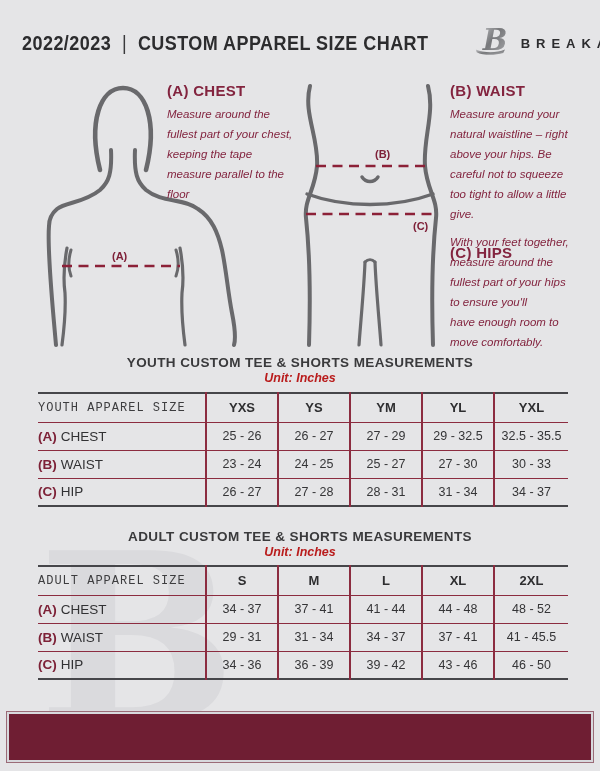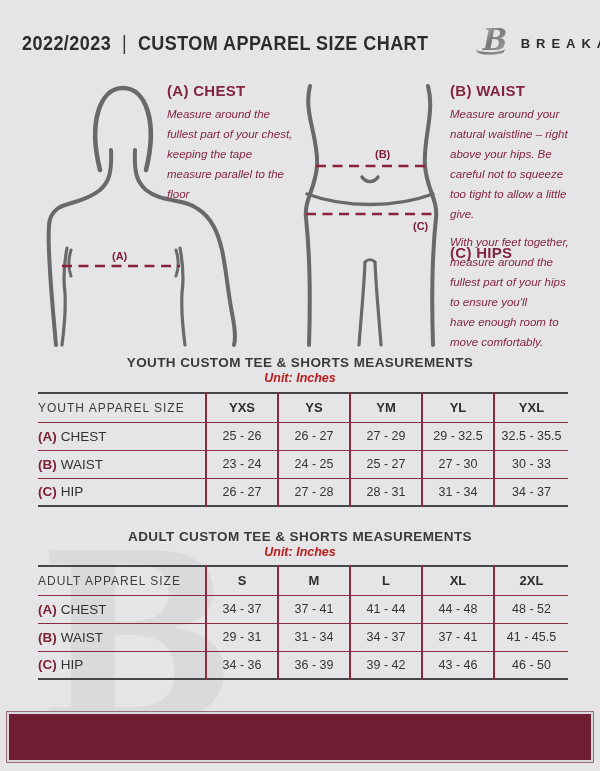--- a/index.html
+++ b/index.html
@@ -31,21 +31,21 @@
                font-weight:600; font-size:12.5px; color:#b91c1c; }
   .size-table { position:absolute; left:38px; width:530px; border-collapse:collapse;
                 table-layout:fixed; z-index:2; }
   .size-table th, .size-table td { padding:0; }
   .size-table { border-top:2px solid #46464a; border-bottom:2px solid #46464a; }
   .size-table tr + tr th, .size-table tr + tr td { border-top:1px solid #8c2c40; }
   .size-table th + th, .size-table td + td { border-left:2px solid #8c2c40; }
   .size-table tr { height:28px; }
   .size-table tr.hdr { height:29px; }
   .lbl-hdr { text-align:left; font-weight:400; font-size:12px; letter-spacing:1px;
-             color:#3d3d3f; padding-left:8px; }
+             color:#3d3d3f; padding-left:8px;font-family:Liberation Mono, monospace; }
   .size-hdr { font-weight:700; font-size:13px; color:#2e2e30; }
   .row-lbl { text-align:left; padding-left:8px; font-size:13.5px; color:#323234; }
   .row-lbl .pfx { font-weight:700; color:#7d2137; margin-right:4px; }
   .val { text-align:center; font-size:12.5px; color:#353537; }
   
   .watermark { position:absolute; left:38px; top:538px; z-index:1;
                font-family:"DejaVu Serif", serif; font-weight:700; font-size:235px;
                line-height:200px; color:#dadadd; user-select:none; }
   .bottom-bar { position:absolute; left:7px; top:712px; width:582px; height:46px;
                 background:#6f1e33; border:2px solid #d8d9dd;

